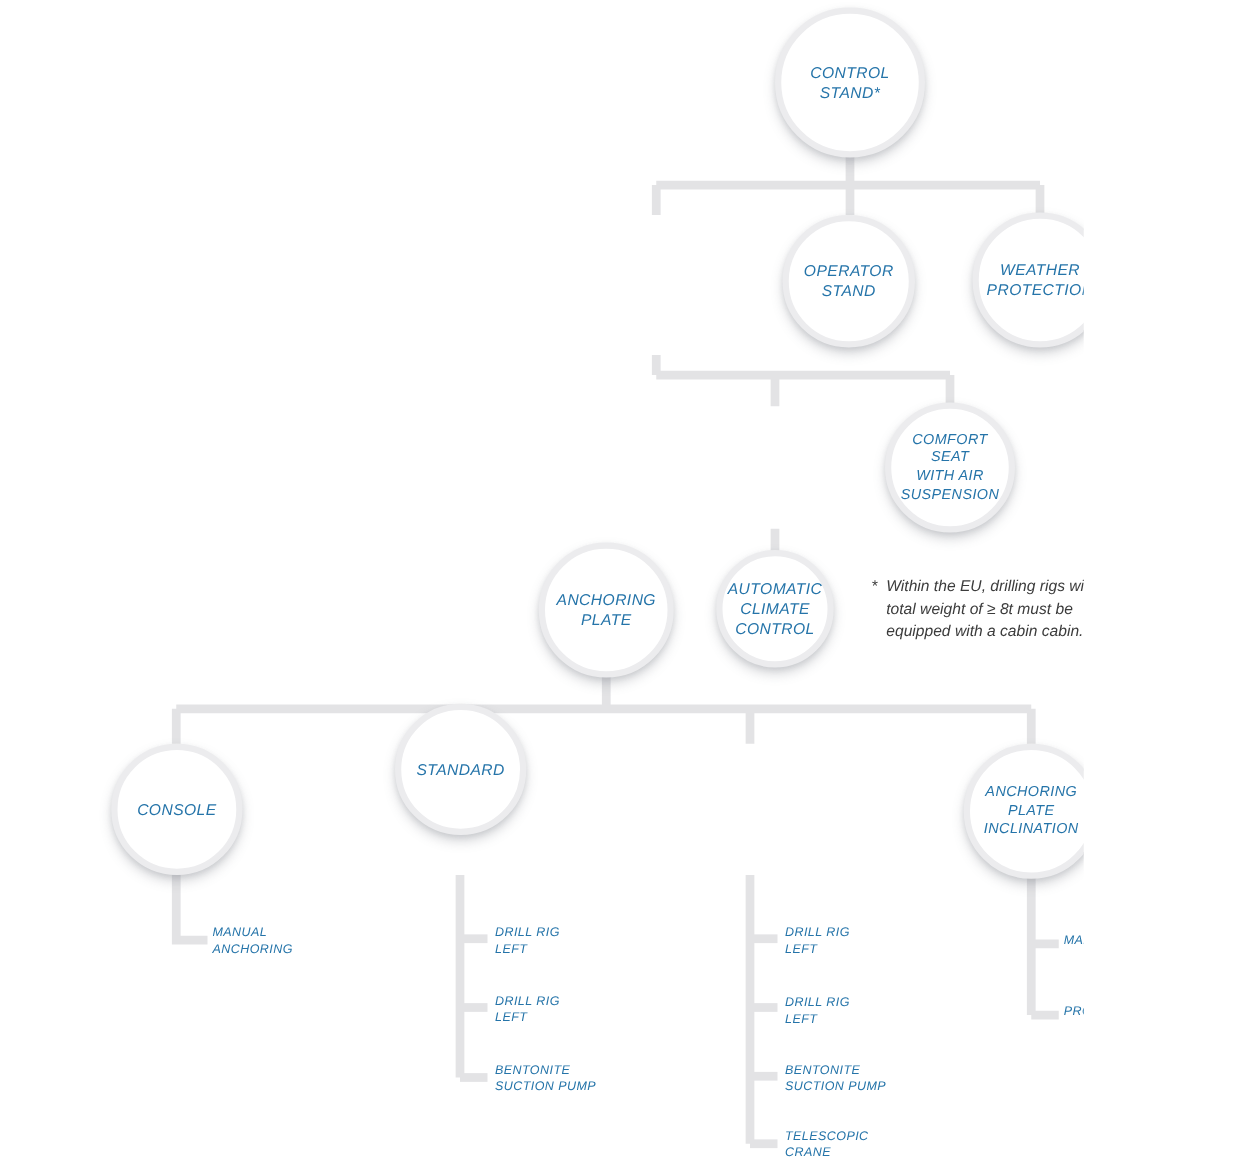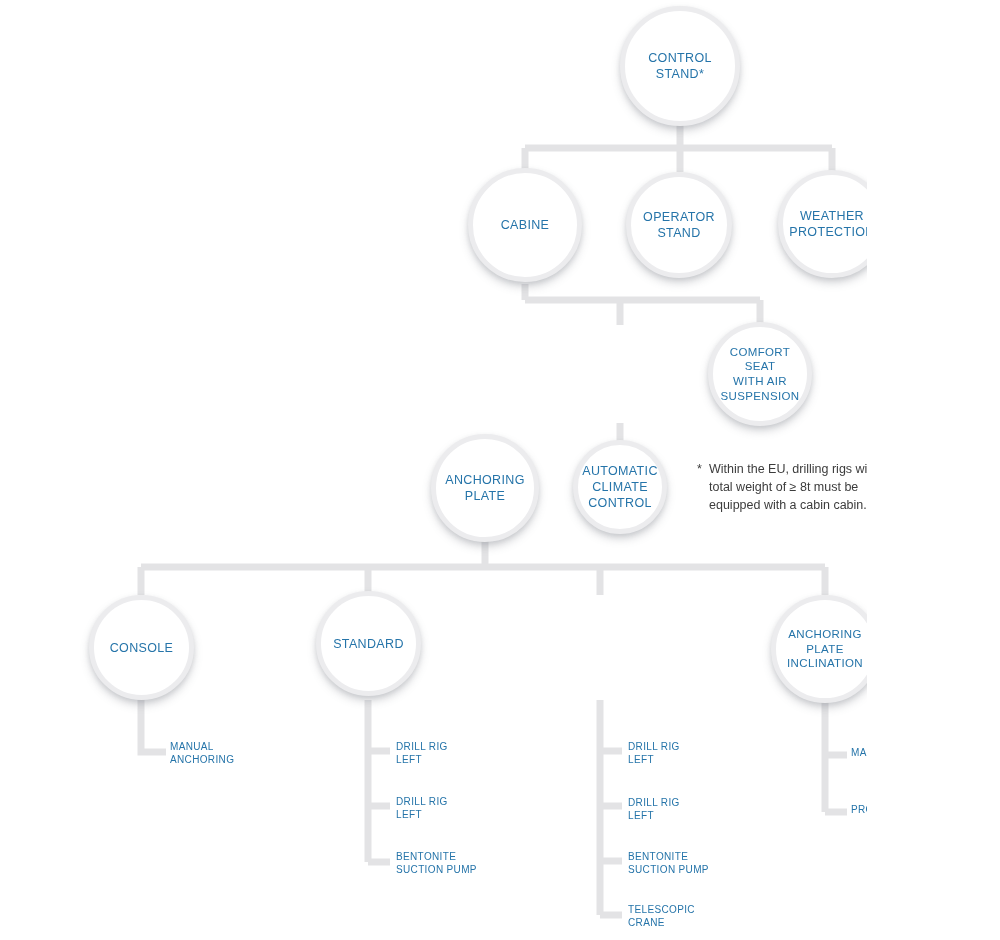--- a/index.html
+++ b/index.html
@@ -10,20 +10,21 @@
   }
   body {
     font-family: "Liberation Sans", sans-serif;
   }
   #diagram {
     position: relative;
     width: 867px;
     height: 940px;
     background: #ffffff;
     overflow: hidden;
+    font-style: italic;
   }
   #connector-layer {
     position: absolute;
     left: 0;
     top: 0;
     width: 1000px;
     height: 940px;
     pointer-events: none;
   }
   .node {
@@ -123,23 +124,20 @@
       <path d="M825,700 L825,812"></path>
       <path d="M825,755 L847,755"></path>
       <path d="M825,812 L847,812"></path>
     </g>
   </svg>
 
   <div class="node" style="left:620px; top:6px; width:120px; height:120px;">
     <span class="node-label">CONTROL<br>STAND*</span>
   </div>
 
-  <div class="node" style="left:468px; top:168px; width:114px; height:114px;">
-    <span class="node-label">CABINE</span>
-  </div>
 
   <div class="node" style="left:626px; top:172px; width:106px; height:106px;">
     <span class="node-label">OPERATOR<br>STAND</span>
   </div>
 
   <div class="node" style="left:778px; top:170px; width:108px; height:108px;">
     <span class="node-label">WEATHER<br>PROTECTION</span>
   </div>
 
 
@@ -157,21 +155,21 @@
 
   <div class="footnote" style="left:697px; top:461px; width:192px;">
     <span class="fn-star">*</span>
     <span class="fn-text">Within the EU, drilling rigs with a total weight of ≥ 8t must be equipped with a cabin cabin.</span>
   </div>
 
   <div class="node" style="left:89px; top:595px; width:105px; height:105px;">
     <span class="node-label">CONSOLE</span>
   </div>
 
-  <div class="node" style="left:316px; top:591px; width:105px; height:105px;">
+  <div class="node" style="left:316px; top:563px; width:105px; height:105px;">
     <span class="node-label">STANDARD</span>
   </div>
 
 
   <div class="node small" style="left:771px; top:595px; width:108px; height:108px;">
     <span class="node-label">ANCHORING<br>PLATE<br>INCLINATION</span>
   </div>
 
   <div class="leaf" style="left:170px; top:741px;">MANUAL<br>ANCHORING</div>
 

